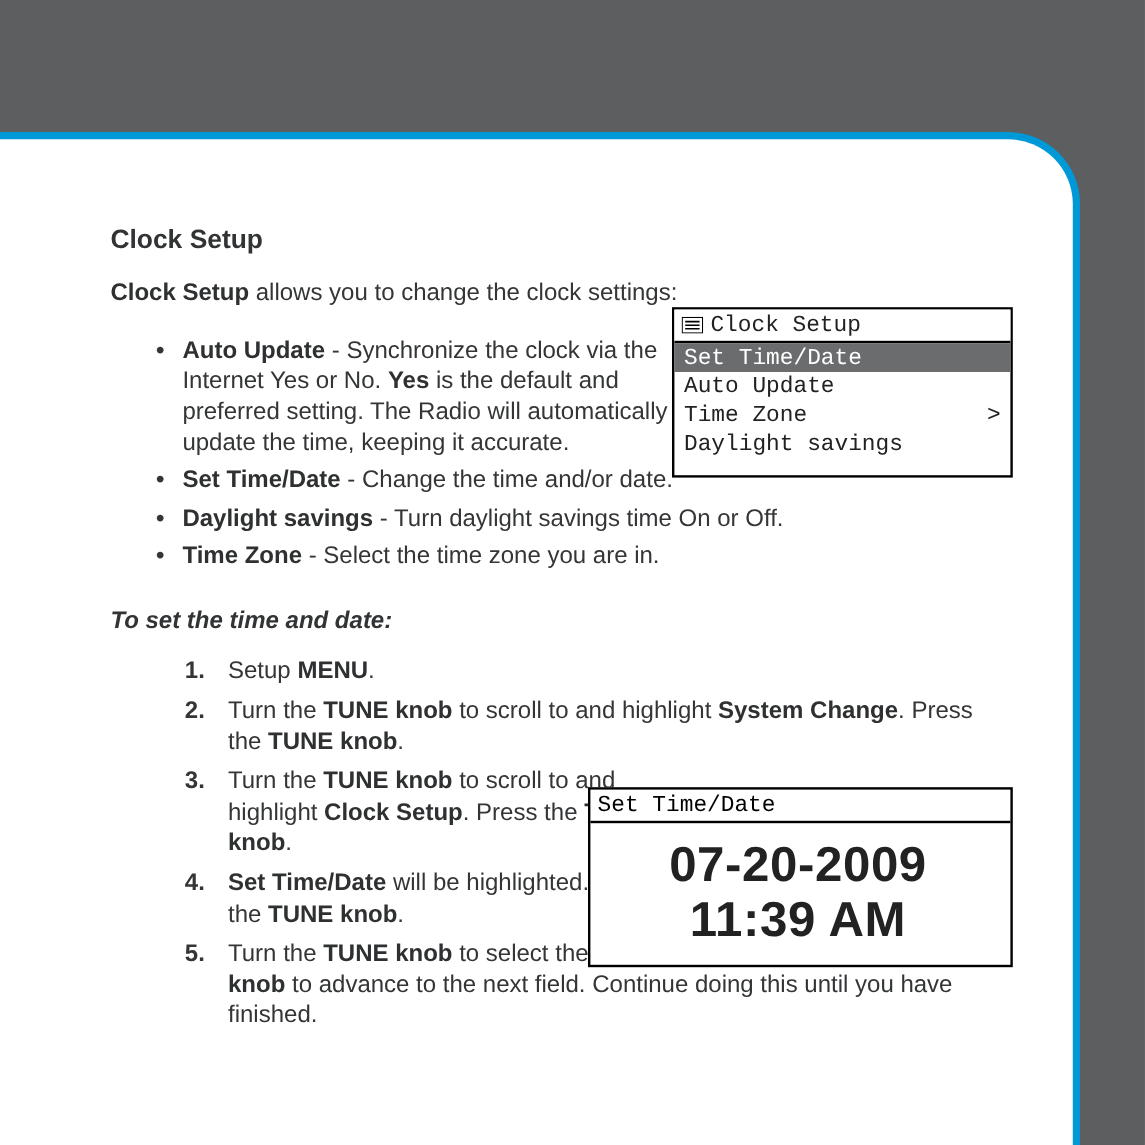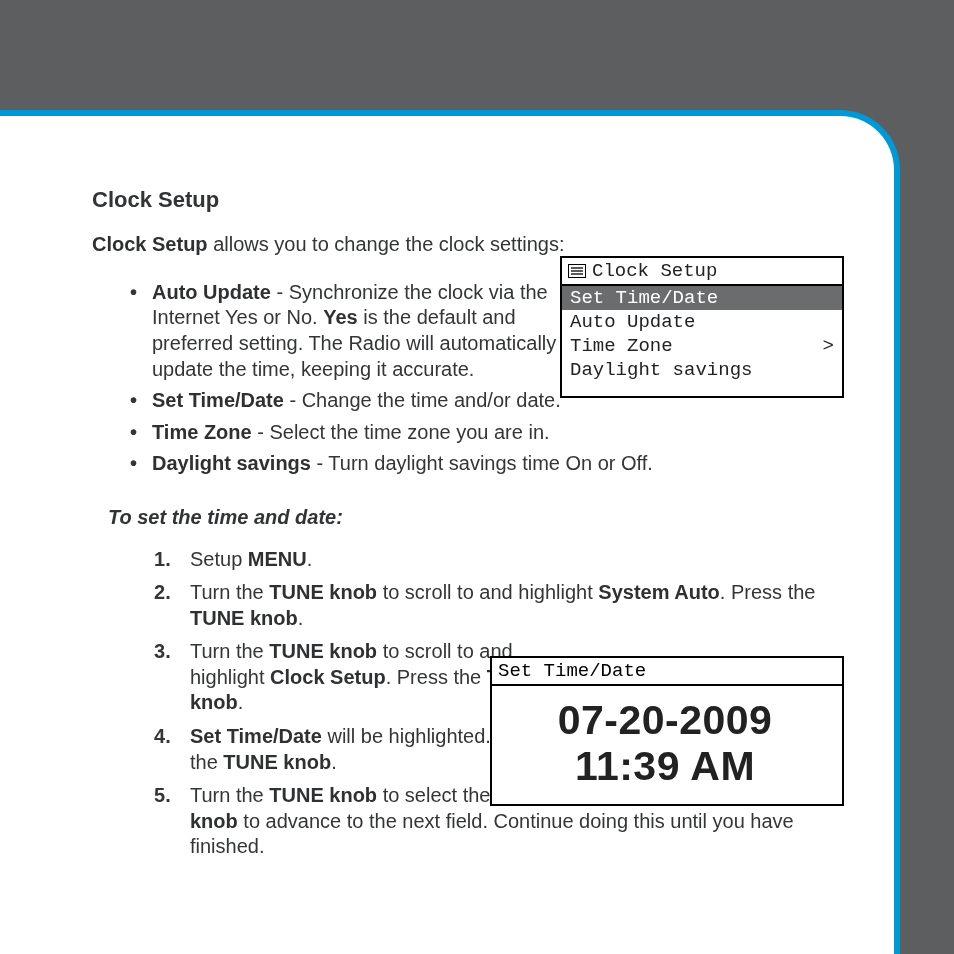--- a/index.html
+++ b/index.html
@@ -51,21 +51,21 @@
     content: "•";
     position: absolute;
     left: -22px;
     top: 0;
     font-weight: bold;
   }
   .bullets li.narrow { width: 410px; }
   .subhead {
     font-style: italic;
     font-weight: bold;
-    margin: 10px 0 16px 16px;
+    margin: 10px 0 16px 0;
     color: #313335;
     font-size: 20px;
   }
   .steps {
     margin: 0;
     padding: 0 0 0 78px;
     list-style: none;
     counter-reset: step;
   }
   .steps li {
@@ -168,35 +168,35 @@
     </p>
 
     <ul class="bullets">
       <li class="narrow">
         <b>Auto Update</b><span> - Synchronize the clock via the Internet Yes or No. </span><b>Yes</b><span> is the default and preferred setting. The Radio will automatically update the time, keeping it accurate.</span>
       </li>
       <li class="narrow">
         <b>Set Time/Date</b><span> - Change the time and/or date.</span>
       </li>
       <li>
+        <b>Daylight savings</b><span> - Turn daylight savings time On or Off.</span>
+      </li>
+      <li>
         <b>Time Zone</b><span> - Select the time zone you are in.</span>
       </li>
-      <li>
-        <b>Daylight savings</b><span> - Turn daylight savings time On or Off.</span>
-      </li>
     </ul>
 
     <p class="subhead">To set the time and date:</p>
 
     <ol class="steps">
       <li>
         <span>Setup </span><b>MENU</b><span>.</span>
       </li>
       <li>
-        <span>Turn the </span><b>TUNE knob</b><span> to scroll to and highlight </span><b>System Auto</b><span>. Press the </span><b>TUNE knob</b><span>.</span>
+        <span>Turn the </span><b>TUNE knob</b><span> to scroll to and highlight </span><b>System Change</b><span>. Press the </span><b>TUNE knob</b><span>.</span>
       </li>
       <li class="narrow">
         <span>Turn the </span><b>TUNE knob</b><span> to scroll to and highlight </span><b>Clock Setup</b><span>. Press the </span><b>TUNE knob</b><span>.</span>
       </li>
       <li class="narrow">
         <b>Set Time/Date</b><span> will be highlighted. Press the </span><b>TUNE knob</b><span>.</span>
       </li>
       <li>
         <span>Turn the </span><b>TUNE knob</b><span> to select the desired hour, and press the </span><b>TUNE knob</b><span> to advance to the next field. Continue doing this until you have finished.</span>
       </li>

